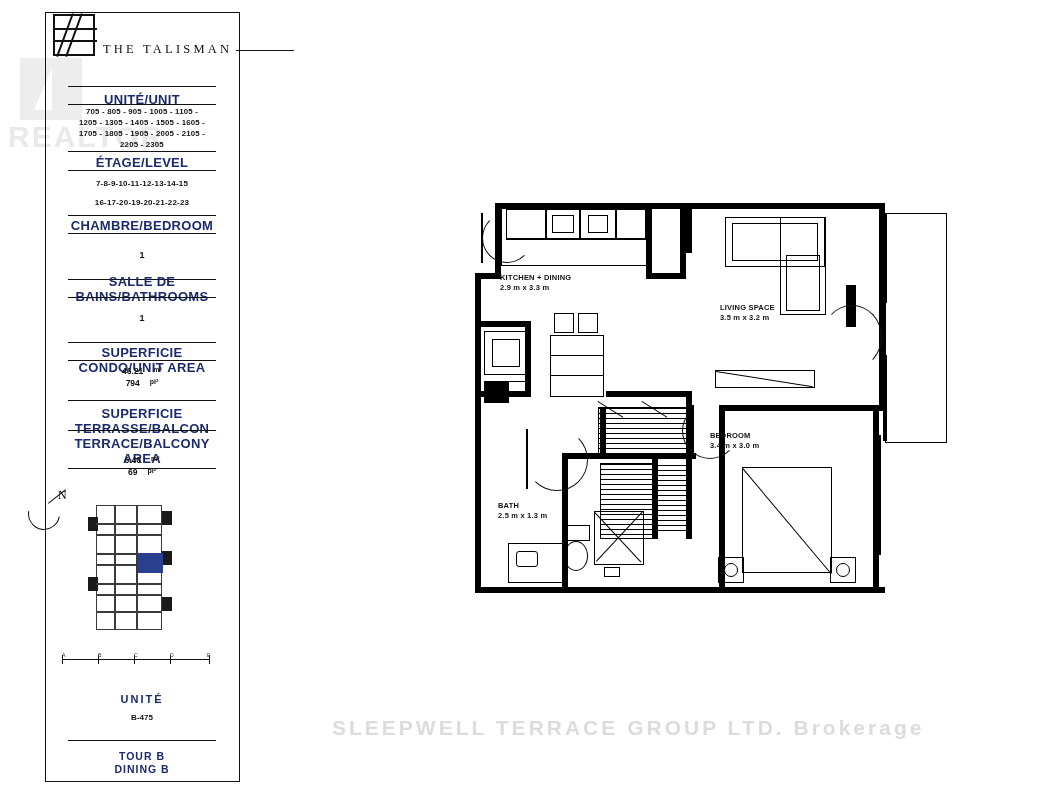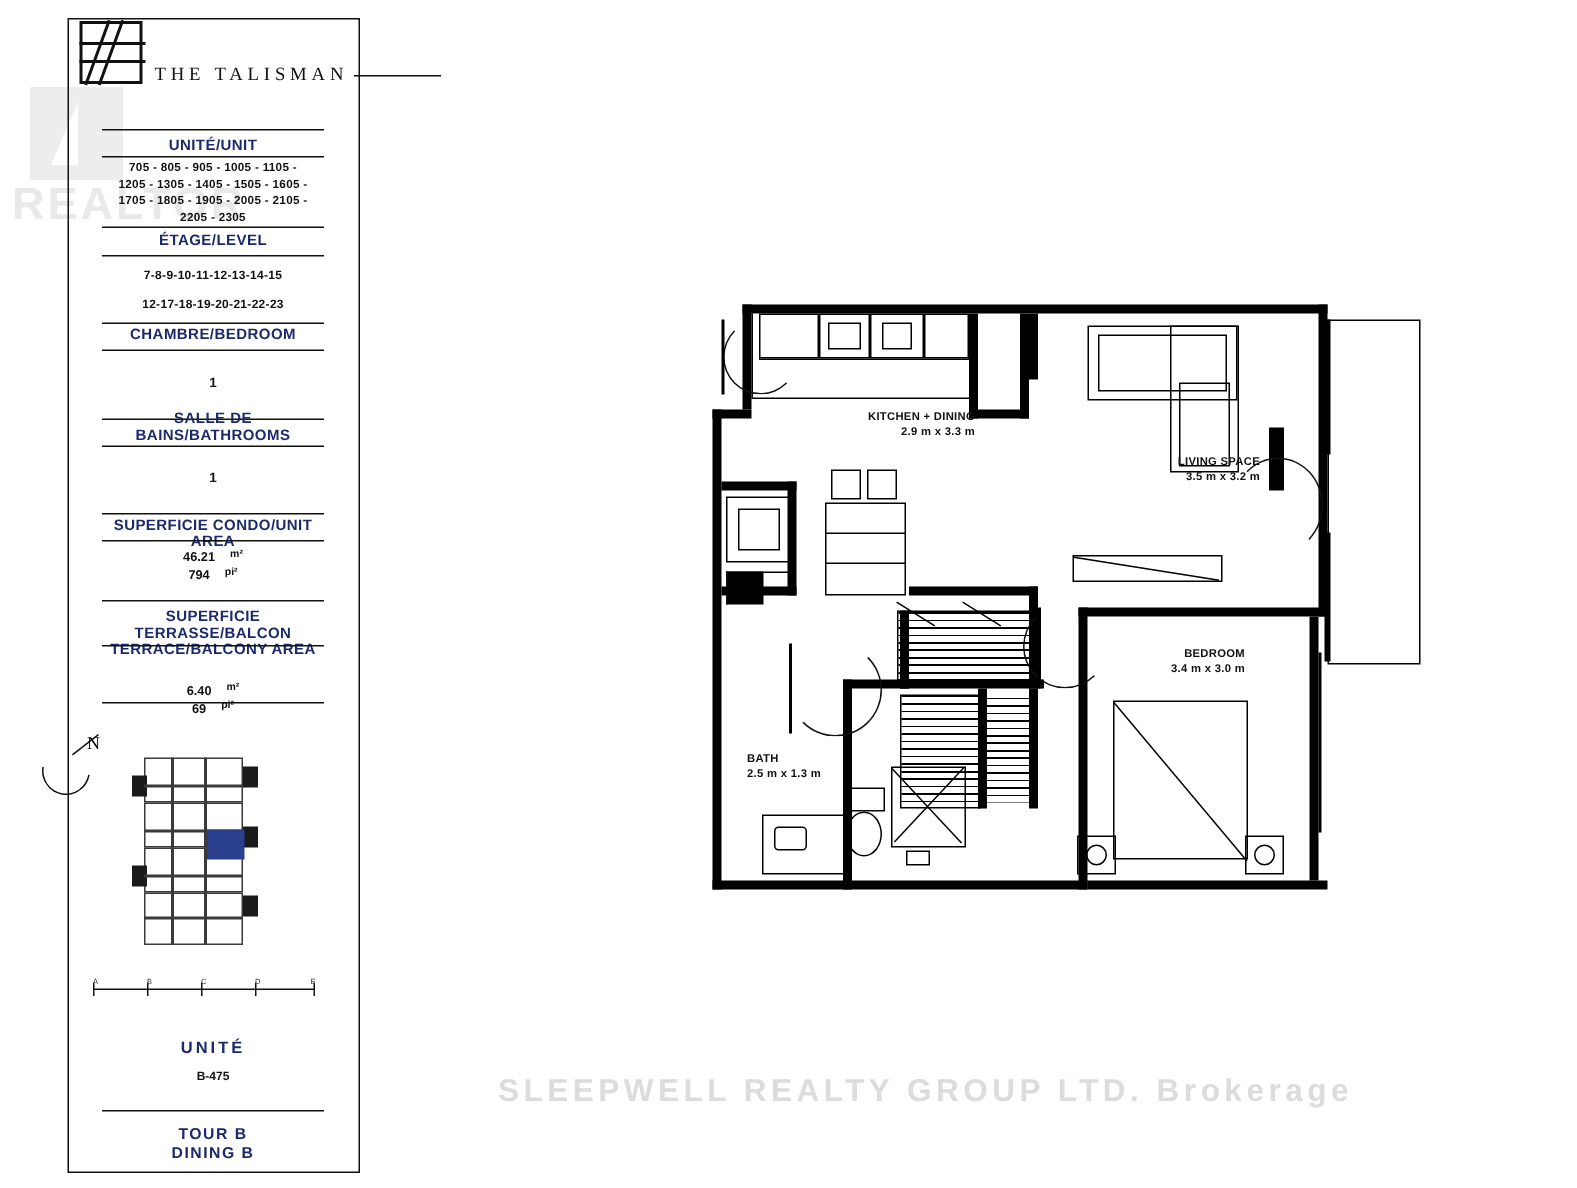--- a/index.html
+++ b/index.html
@@ -51,21 +51,21 @@
     font-family:"Liberation Serif", serif;
   }
   .brandline{
     position:absolute;left:188px;top:36px;width:58px;height:1px;background:#111;
   }
 
   .spec{
     position:absolute;left:68px;width:148px;text-align:center;color:#1b2a6b;
   }
   .sephr{position:absolute;left:68px;width:148px;height:1px;background:#111;}
-  .lab{font-size:10px;font-weight:bold;letter-spacing:.3px;color:#1b2a6b;}
+  .lab{font-size:13px;font-weight:bold;letter-spacing:.3px;color:#1b2a6b;}
   .val{font-size:7.8px;font-weight:bold;color:#111;letter-spacing:.2px;line-height:11px;}
   .val-big{font-size:9px;font-weight:bold;color:#111;}
 
   .sup-row{display:flex;justify-content:center;gap:10px;font-size:8.5px;font-weight:bold;color:#111;}
   .sup-row .u{font-size:7px;}
 
   
   .compass{position:absolute;left:28px;top:492px;width:44px;height:46px;}
   .compass .n{position:absolute;left:30px;top:-4px;font-size:12px;font-family:"Liberation Serif",serif;}
   .compass .arc{
@@ -90,35 +90,35 @@
   .unite-label{position:absolute;left:68px;top:693px;width:148px;text-align:center;font-size:11px;letter-spacing:2px;color:#1b2a6b;font-weight:bold;}
   .unite-value{position:absolute;left:68px;top:713px;width:148px;text-align:center;font-size:8px;color:#111;font-weight:bold;}
 
   .tower{position:absolute;left:68px;top:750px;width:148px;text-align:center;font-size:10.5px;font-weight:bold;color:#1b2a6b;line-height:13px;letter-spacing:1px;}
 
   
   .plan{position:absolute;left:470px;top:195px;width:460px;height:420px;}
   .wall{position:absolute;background:#000;}
   .thin{position:absolute;background:#000;}
   .outline{position:absolute;border:1px solid #000;box-sizing:border-box;}
-  .rlabel{position:absolute;text-align:right;font-size:7.5px;font-weight:bold;color:#111;line-height:10px;letter-spacing:.2px;}
+  .rlabel{position:absolute;text-align:left;font-size:7.5px;font-weight:bold;color:#111;line-height:10px;letter-spacing:.2px;}
   .door-arc{position:absolute;border:1px solid #111;border-radius:50%;box-sizing:border-box;}
   .hatch{
     position:absolute;
     background-image:repeating-linear-gradient(to right,#000 0 1px,transparent 1px 4px);
   }
 </style>
 </head>
 <body>
 
 <div class="wm-realtor">
   <div class="rbox"></div>
   <div class="rtxt">REALTOR</div>
 </div>
-<div class="wm-bottom">SLEEPWELL REALTY GROUP LTD. Brokerage</div>
+<div class="wm-bottom">SLEEPWELL TERRACE GROUP LTD. Brokerage</div>
 
 <div class="brandrow">
   <div class="brandmark">
     <div class="v1"></div>
       <div class="v2"></div>
       <div class="h1"></div>
       <div class="h2"></div>
   </div>
   <div class="brandtext">THE TALISMAN</div>
   <div class="brandline"></div>
@@ -138,21 +138,21 @@
   <div class="val">2205 - 2305</div>
 </div>
 <div class="sephr" style="top:151px;"></div>
 
 <div class="spec" style="top:155px;">
   <div class="lab">ÉTAGE/LEVEL</div>
 </div>
 <div class="sephr" style="top:170px;"></div>
 <div class="spec" style="top:178px;">
   <div class="val" style="font-size:8px;">7-8-9-10-11-12-13-14-15</div>
-  <div class="val" style="font-size:8px;margin-top:8px;">12-17-18-19-20-21-22-23</div>
+  <div class="val" style="font-size:8px;margin-top:8px;">16-17-20-19-20-21-22-23</div>
 </div>
 <div class="sephr" style="top:215px;"></div>
 
 <div class="spec" style="top:218px;">
   <div class="lab">CHAMBRE/BEDROOM</div>
 </div>
 <div class="sephr" style="top:233px;"></div>
 <div class="spec" style="top:250px;">
   <div class="val-big">1</div>
 </div>

